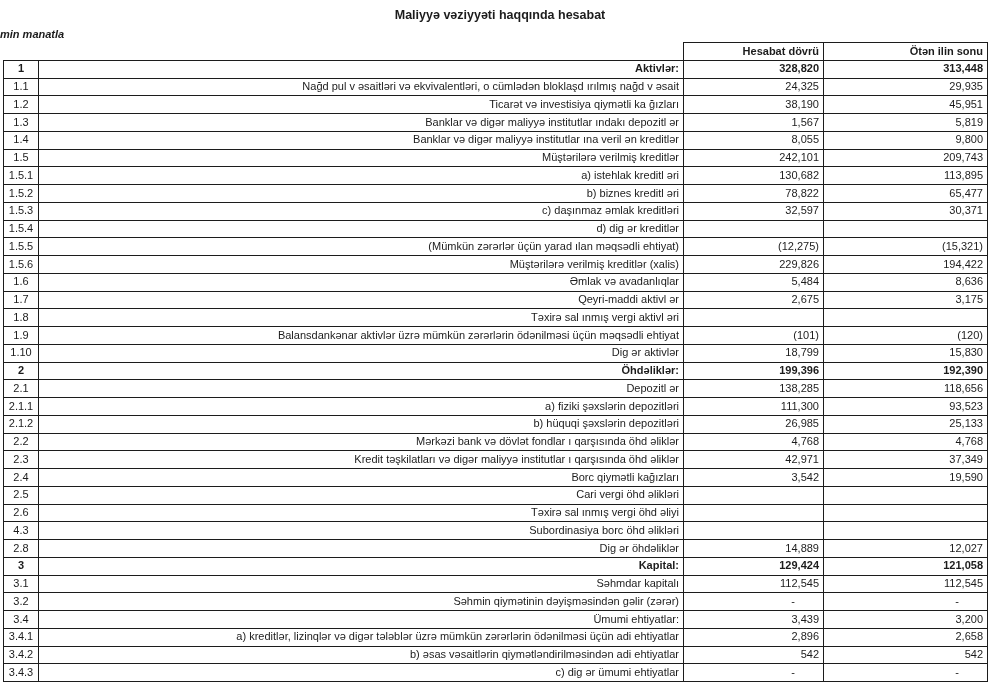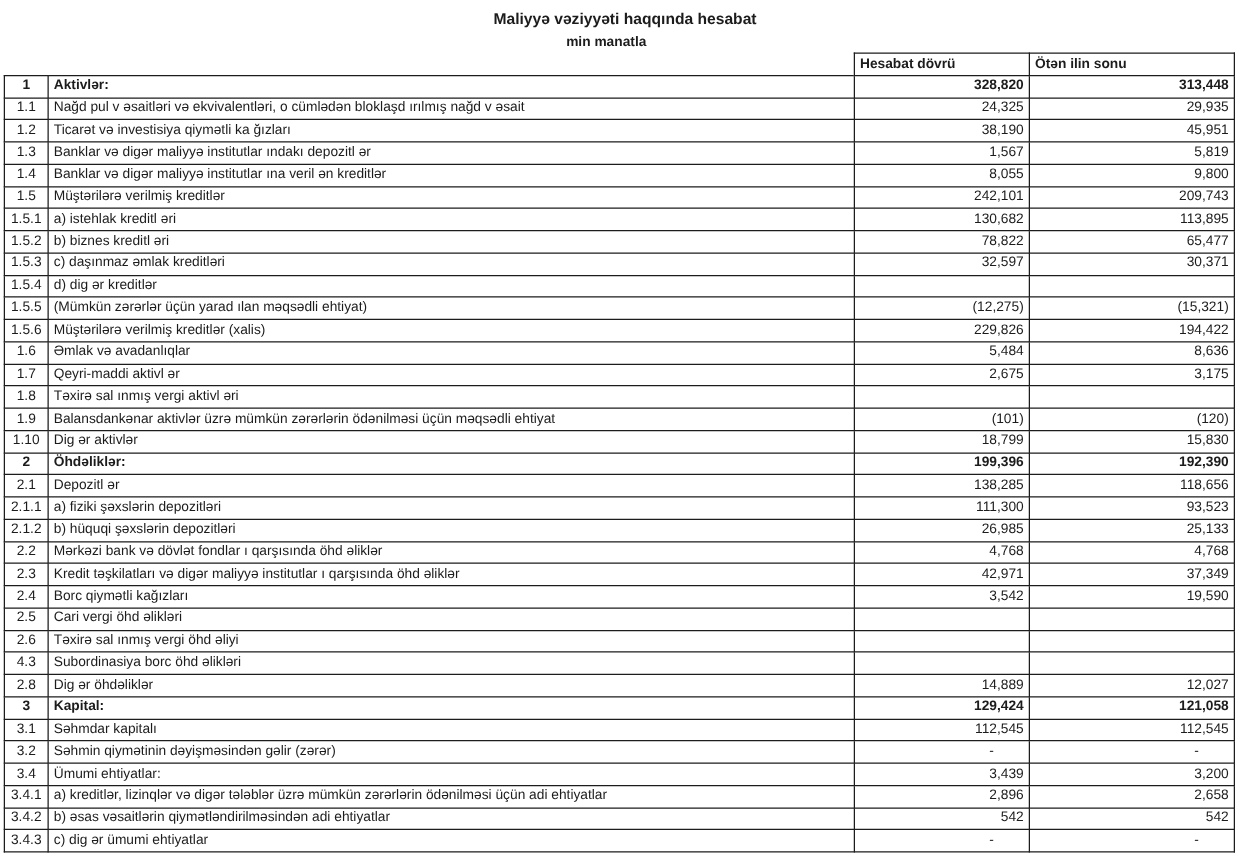--- a/index.html
+++ b/index.html
@@ -15,22 +15,23 @@
     background: #ffffff;
     padding-top: 8px;
   }
   .title {
     text-align: center;
     font-weight: bold;
     font-size: 12.5px;
     margin-bottom: 6px;
   }
   .unit-note {
-    text-align: center;
+    text-align: left;
     font-weight: bold;
+    font-style: italic;
     font-size: 11px;
     margin: 0 30px 2px 0;
   }
   table.fin {
     border-collapse: collapse;
     width: 984px;
     margin-left: 3px;
     table-layout: fixed;
   }
   table.fin col.c-num   { width: 35px; }
@@ -45,24 +46,24 @@
     height: 16px;
     overflow: hidden;
     white-space: nowrap;
   }
   table.fin thead th.blank {
     border: none;
     background: transparent;
   }
   table.fin thead th.val-head {
     font-weight: bold;
-    text-align: left;
+    text-align: right;
   }
   td.cell-num { text-align: center; }
-  td.cell-label { text-align: left; }
+  td.cell-label { text-align: right; }
   td.cell-val { text-align: right; padding-right: 8px; }
   td.cell-val.dash { padding-right: 28px; }
   tr.section td { font-weight: bold; }
 </style>
 </head>
 <body>
 
 <div class="page">
   <div class="title">Maliyyə vəziyyəti haqqında hesabat</div>
   <div class="unit-note">min manatla</div>

